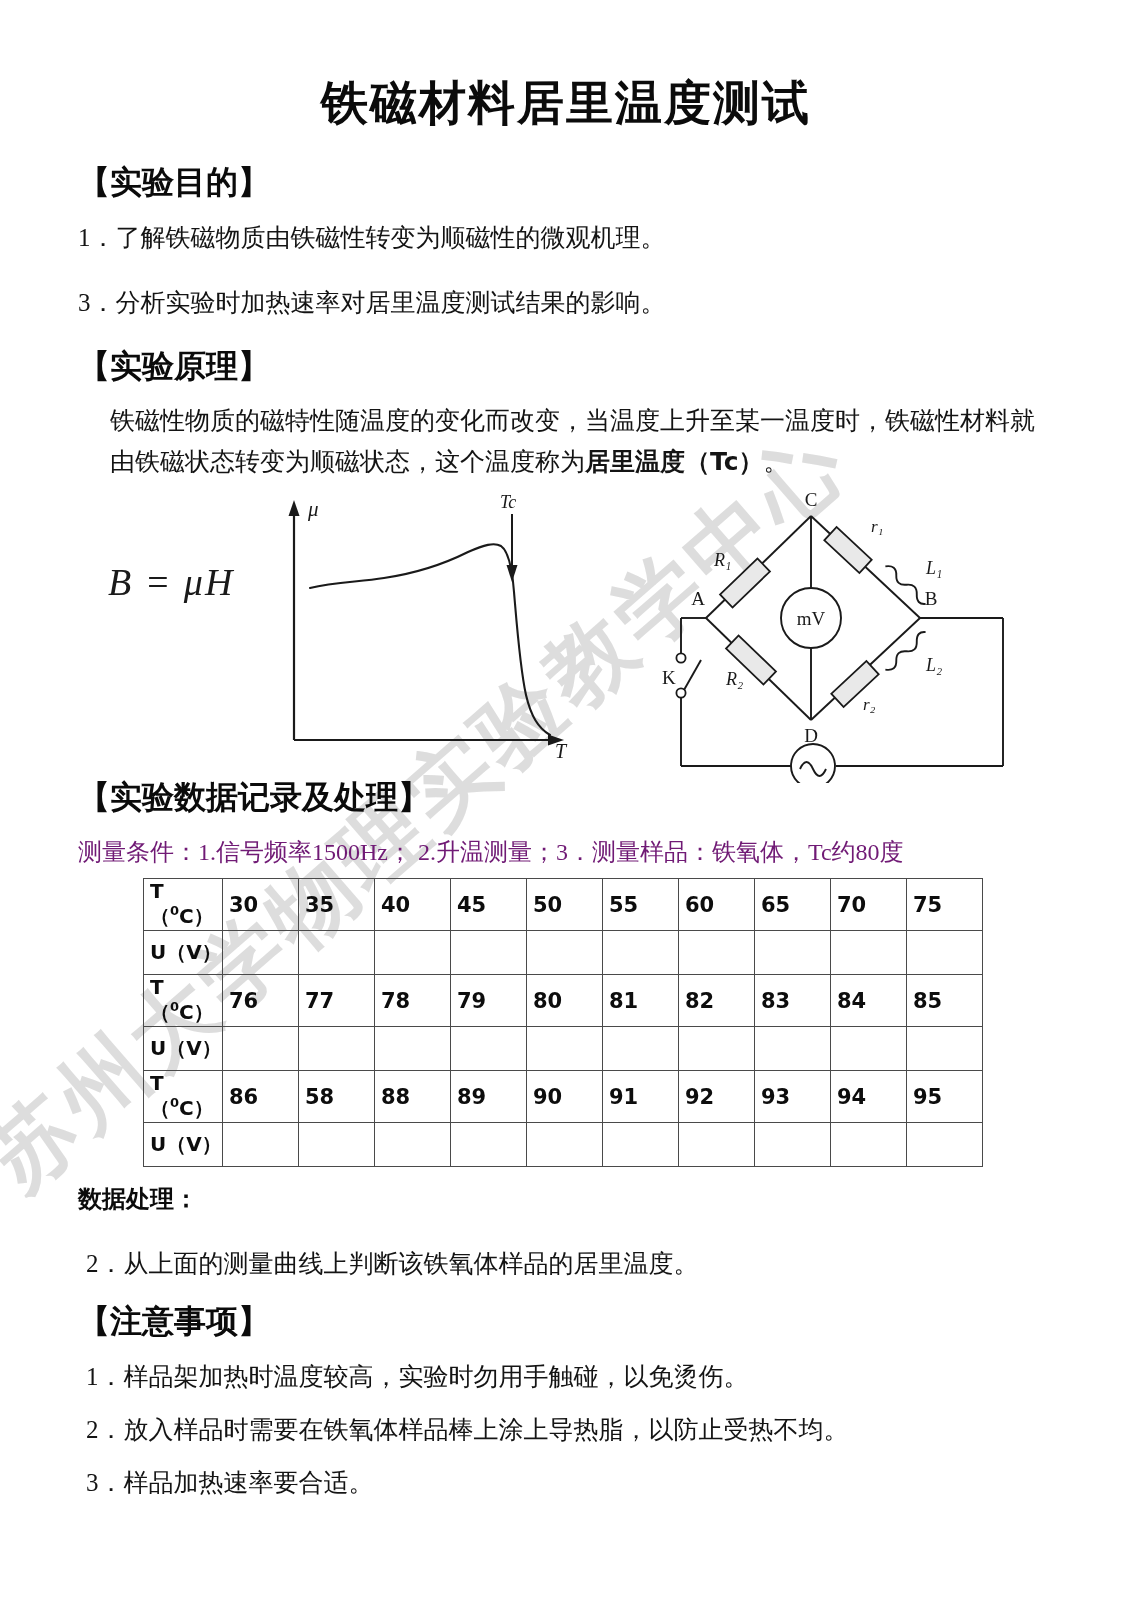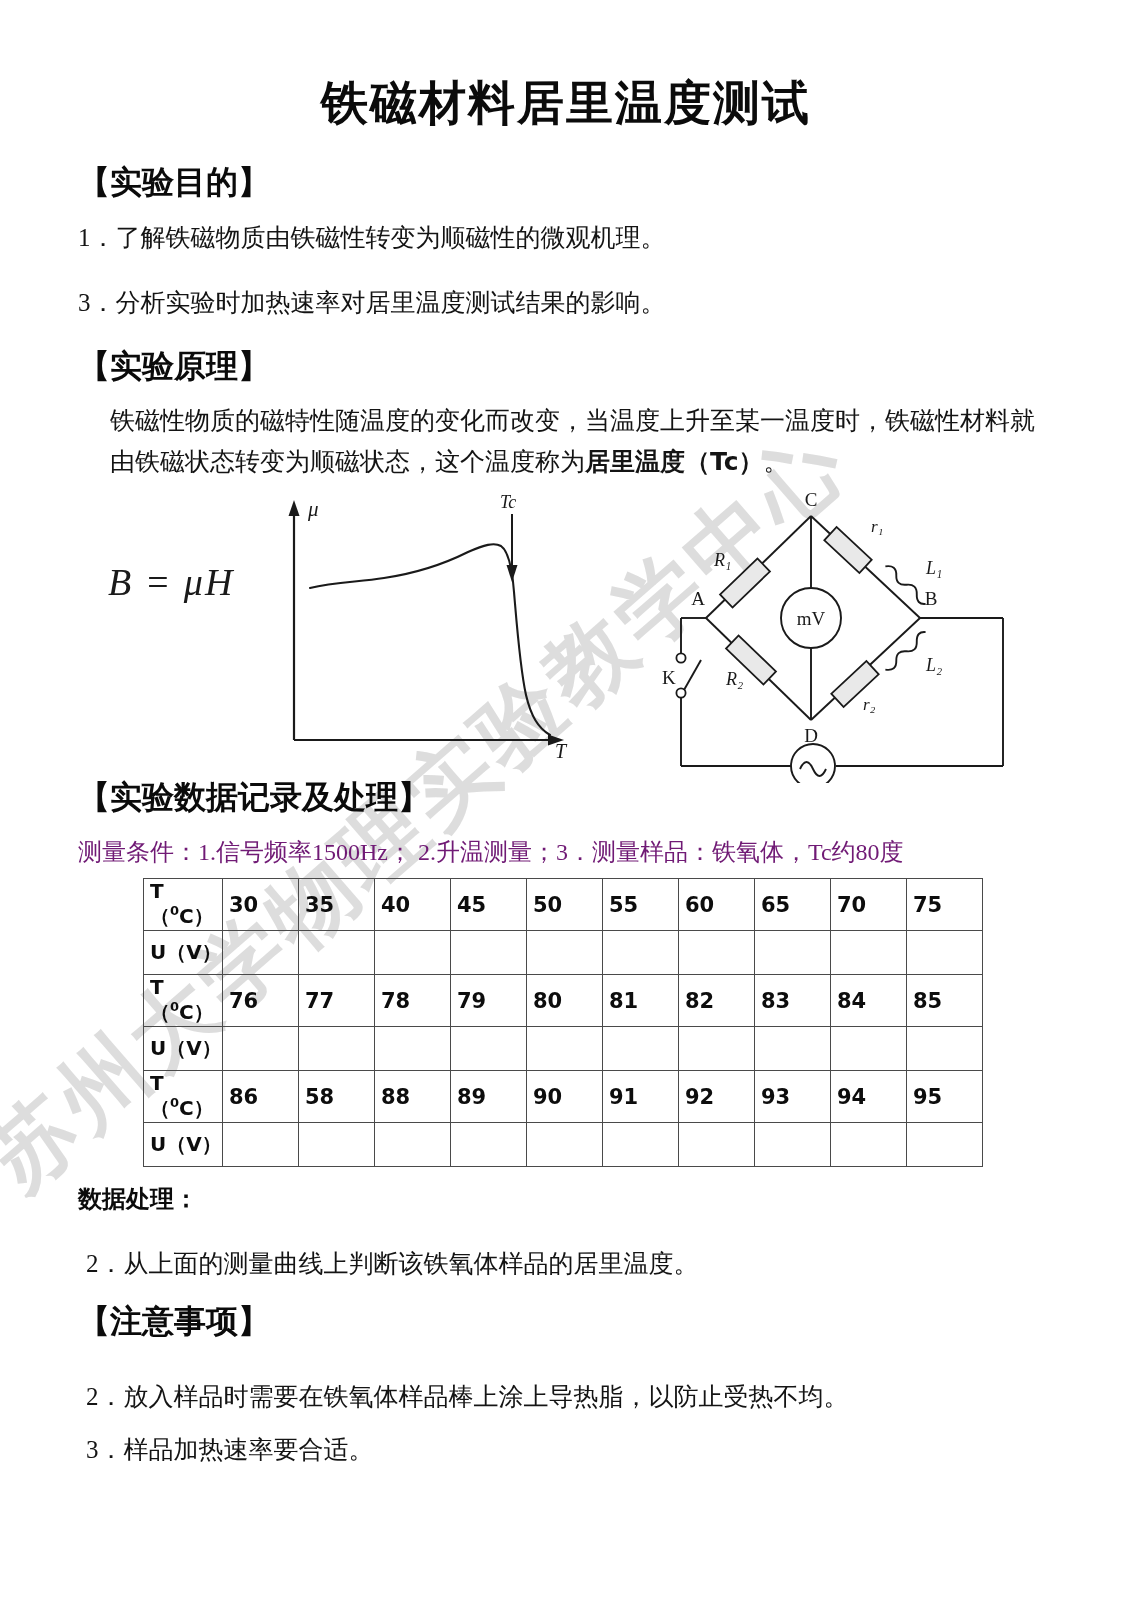--- a/index.html
+++ b/index.html
@@ -406,19 +406,20 @@
     <div class="sp-16"></div>
     <div class="subhead">数据处理：</div>
     <div class="sp-12"></div>
     <div class="sp-20"></div>
     <div class="list-item">2．从上面的测量曲线上判断该铁氧体样品的居里温度。</div>
 
     <div class="sp-20"></div>
 
     <div class="section-head">【注意事项】</div>
     <div class="sp-16"></div>
+    <div class="list-item">1．样品架加热时温度较高，实验时勿用手触碰，以免烫伤。</div>
     <div class="sp-20"></div>
     <div class="list-item">2．放入样品时需要在铁氧体样品棒上涂上导热脂，以防止受热不均。</div>
     <div class="sp-20"></div>
     <div class="list-item">3．样品加热速率要合适。</div>
 
   </div>
 </div>
 
 </body></html>

